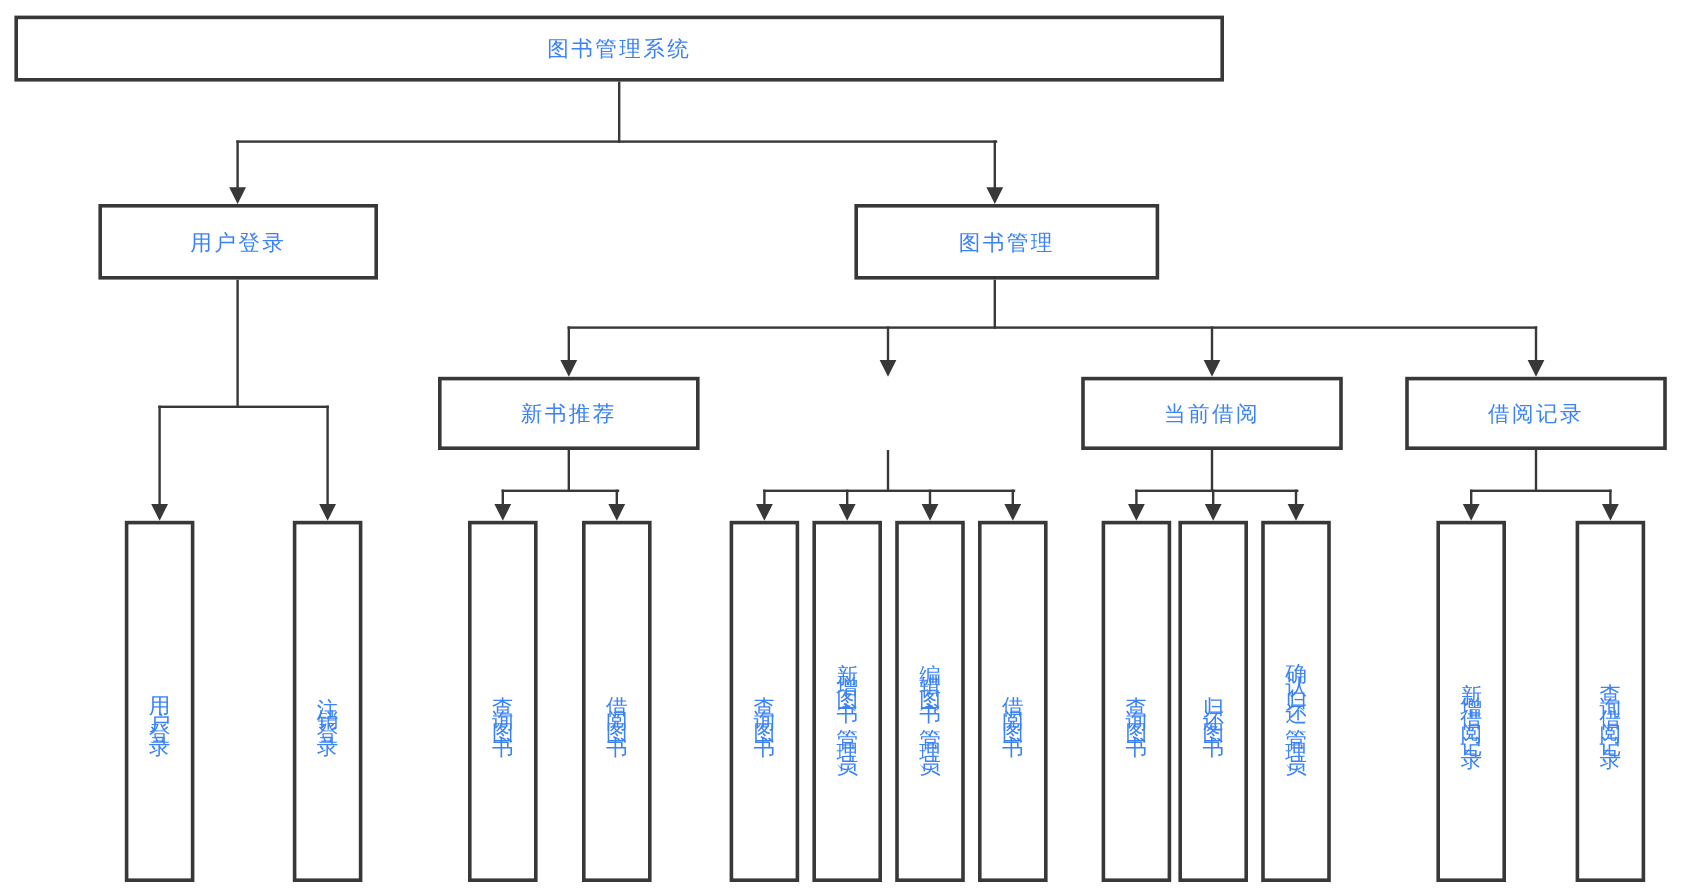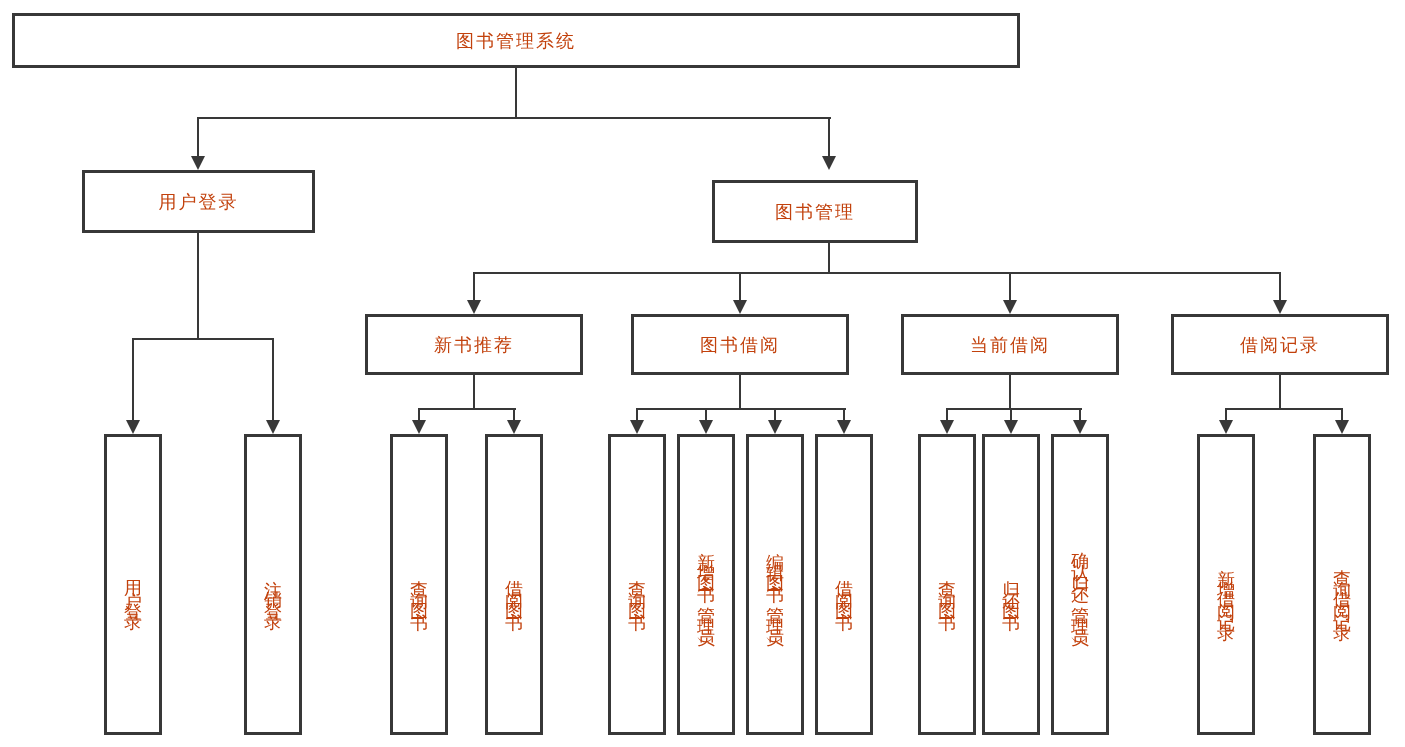--- a/index.html
+++ b/index.html
@@ -11,21 +11,21 @@
     overflow:hidden;
   }
   .box{
     position:absolute;
     box-sizing:border-box;
     border:3px solid #383838;
     background:#ffffff;
     display:flex;
     align-items:center;
     justify-content:center;
-    color:#c2410c;
+    color:#3b82f6;
     font-size:18px;
     letter-spacing:2px;
     z-index:2;
   }
   .vbox{
     writing-mode:vertical-rl;
     text-orientation:mixed;
     letter-spacing:11px;
     font-size:18px;
     line-height:1;
@@ -58,42 +58,41 @@
   <div class="box" style="left:12px;top:13px;width:1008px;height:55px;">图书管理系统</div>
 
   <div class="vline" style="left:515px;top:66px;height:53px;"></div>
   <div class="hline" style="left:197px;top:117px;width:634px;"></div>
   <div class="vline" style="left:197px;top:117px;height:41px;"></div>
   <div class="arrow" style="left:191px;top:156px;"></div>
   <div class="vline" style="left:828px;top:117px;height:41px;"></div>
   <div class="arrow" style="left:822px;top:156px;"></div>
 
   <div class="box" style="left:82px;top:170px;width:233px;height:63px;">用户登录</div>
-  <div class="box" style="left:712px;top:180px;width:206px;height:63px;">图书管理</div>
+  <div class="box" style="left:712px;top:170px;width:254px;height:63px;">图书管理</div>
 
   <div class="vline" style="left:197px;top:233px;height:107px;"></div>
   <div class="hline" style="left:132px;top:338px;width:142px;"></div>
   <div class="vline" style="left:132px;top:338px;height:84px;"></div>
   <div class="arrow" style="left:126px;top:420px;"></div>
   <div class="vline" style="left:272px;top:338px;height:84px;"></div>
   <div class="arrow" style="left:266px;top:420px;"></div>
 
   <div class="vline" style="left:828px;top:233px;height:41px;"></div>
   <div class="hline" style="left:473px;top:272px;width:808px;"></div>
   <div class="vline" style="left:473px;top:272px;height:30px;"></div>
   <div class="arrow" style="left:467px;top:300px;"></div>
   <div class="vline" style="left:739px;top:272px;height:30px;"></div>
   <div class="arrow" style="left:733px;top:300px;"></div>
   <div class="vline" style="left:1009px;top:272px;height:30px;"></div>
   <div class="arrow" style="left:1003px;top:300px;"></div>
   <div class="vline" style="left:1279px;top:272px;height:30px;"></div>
   <div class="arrow" style="left:1273px;top:300px;"></div>
 
   <div class="box" style="left:365px;top:314px;width:218px;height:61px;font-family:Liberation Mono, monospace;">新书推荐</div>
-  <div class="box" style="left:631px;top:314px;width:218px;height:61px;">图书借阅</div>
   <div class="box" style="left:1171px;top:314px;width:218px;height:61px;">借阅记录</div>
   <div class="box" style="left:901px;top:314px;width:218px;height:61px;">当前借阅</div>
 
   <div class="vline" style="left:473px;top:375px;height:35px;"></div>
   <div class="hline" style="left:418px;top:408px;width:98px;"></div>
   <div class="vline" style="left:418px;top:408px;height:14px;"></div>
   <div class="arrow" style="left:412px;top:420px;"></div>
   <div class="vline" style="left:513px;top:408px;height:14px;"></div>
   <div class="arrow" style="left:507px;top:420px;"></div>
 

